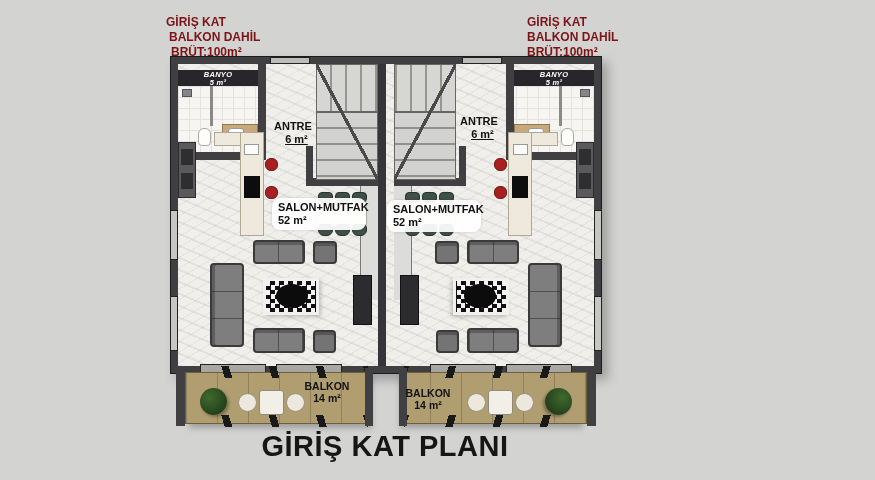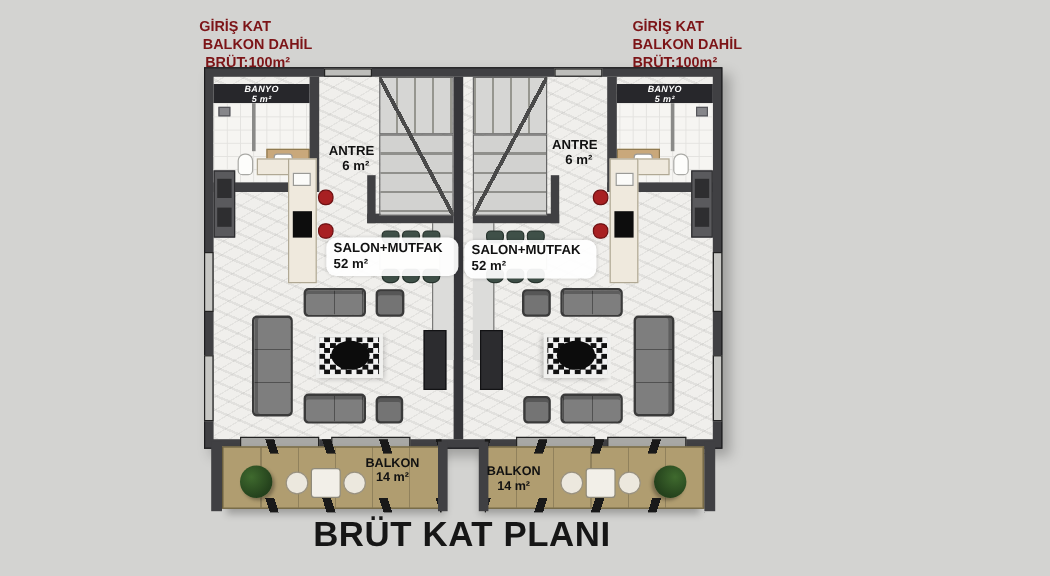--- a/index.html
+++ b/index.html
@@ -95,22 +95,22 @@
   .patio-chair{width:19px;height:19px;background:#ece8de;border:1px solid #99917f;border-radius:50%;}
   .pc1{left:68px;top:337px;} .pc2{left:116px;top:337px;}
   .patio-table{left:89px;top:334px;width:25px;height:25px;background:#f2efe8;border:1px solid #8f8a7a;border-radius:3px;}
 
   
   .lbl{position:absolute;color:#111;font-weight:700;}
   .banyo-lbl{width:80px;text-align:center;color:#fff;font-style:italic;font-size:7.5px;line-height:8px;letter-spacing:.3px;}
   .banyo-left{left:178px;top:71px;} .banyo-right{left:514px;top:71px;}
   .antre-lbl{font-size:11px;line-height:13px;text-align:center;}
   .antre-left{left:274px;top:120px;} .antre-right{left:460px;top:115px;}
-  .antre-lbl .area{padding-left:7px;}
-  .salon-lbl{width:88px;background:rgba(255,255,255,.93);border-radius:8px;padding:3px 16px 3px 6px;
+  .antre-lbl .area{padding-left:7px;text-decoration:underline;}
+  .salon-lbl{width:88px;background:rgba(255,255,255,.93);border-radius:8px;padding:3px 0 3px 6px;
     font-size:11px;line-height:13px;box-shadow:0 0 3px rgba(0,0,0,.15);}
   .salon-left{left:272px;top:198px;} .salon-right{left:387px;top:200px;}
   .balkon-lbl{width:70px;text-align:center;font-size:10.5px;line-height:12px;}
   .balkon-left{left:292px;top:380px;} .balkon-right{left:393px;top:387px;}
   .annotation{font-size:12px;line-height:15px;font-weight:700;color:var(--annotation-red);}
   .annotation-left{left:166px;top:15px;} .annotation-right{left:527px;top:15px;}
   .annotation-left .l2{padding-left:3px;} .annotation-left .l3{padding-left:5px;}
   .plan-title{left:180px;top:431px;width:410px;text-align:center;font-size:29px;line-height:31px;
     font-weight:700;color:var(--title-black);letter-spacing:.5px;}
 </style>
@@ -288,14 +288,14 @@
     <div class="l1">GİRİŞ KAT</div>
     <div class="l2">BALKON DAHİL</div>
     <div class="l3">BRÜT:100m²</div>
   </div>
   <div class="abs annotation annotation-right">
     <div class="l1">GİRİŞ KAT</div>
     <div class="l2">BALKON DAHİL</div>
     <div class="l3">BRÜT:100m²</div>
   </div>
 
-  <div class="abs plan-title">BRÜT KAT PLANI</div>
+  <div class="abs plan-title">GİRİŞ KAT PLANI</div>
 </div>
 
 </body></html>

